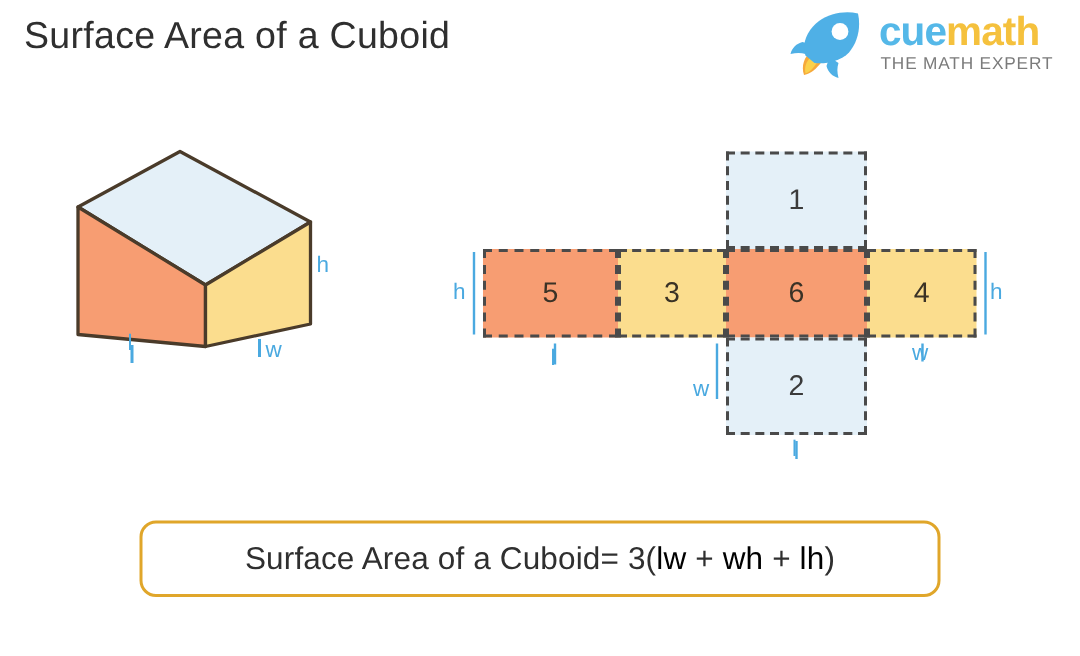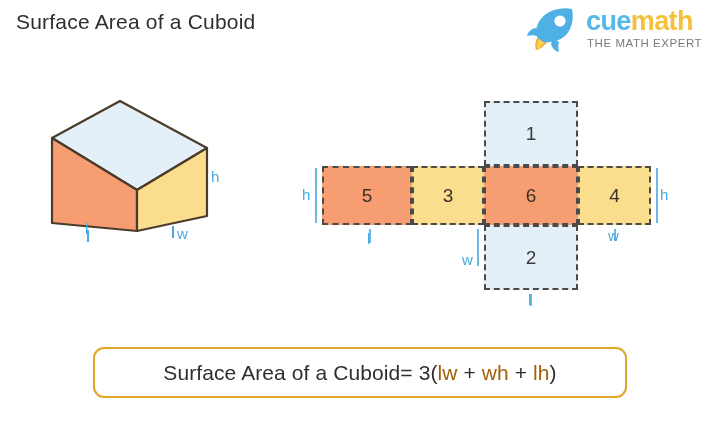--- a/index.html
+++ b/index.html
@@ -16,21 +16,21 @@
     height: 437px;
     background: #ffffff;
     overflow: hidden;
   }
 
   
   #page-title {
     position: absolute;
     left: 16px;
     top: 10px;
-    font-size: 21px;
+    font-size: 25px;
     color: #2f2f2f;
     letter-spacing: 0.2px;
     white-space: nowrap;
   }
 
   #brand-logo {
     position: absolute;
     left: 524px;
     top: 6px;
     width: 190px;
@@ -117,21 +117,21 @@
     display: flex;
     align-items: center;
     justify-content: center;
   }
   #formula-text {
     font-size: 21px;
     color: #2f2f2f;
     white-space: nowrap;
     letter-spacing: 0.1px;
   }
-  .formula-var { color: #a16207; }
+  .formula-var { color: #000000; }
 </style>
 </head>
 <body>
 
 <div id="stage">
 
   <div id="page-title">Surface Area of a Cuboid</div>
 
   <div id="brand-logo">
     <svg id="rocket-icon" viewBox="0 0 56 44">

